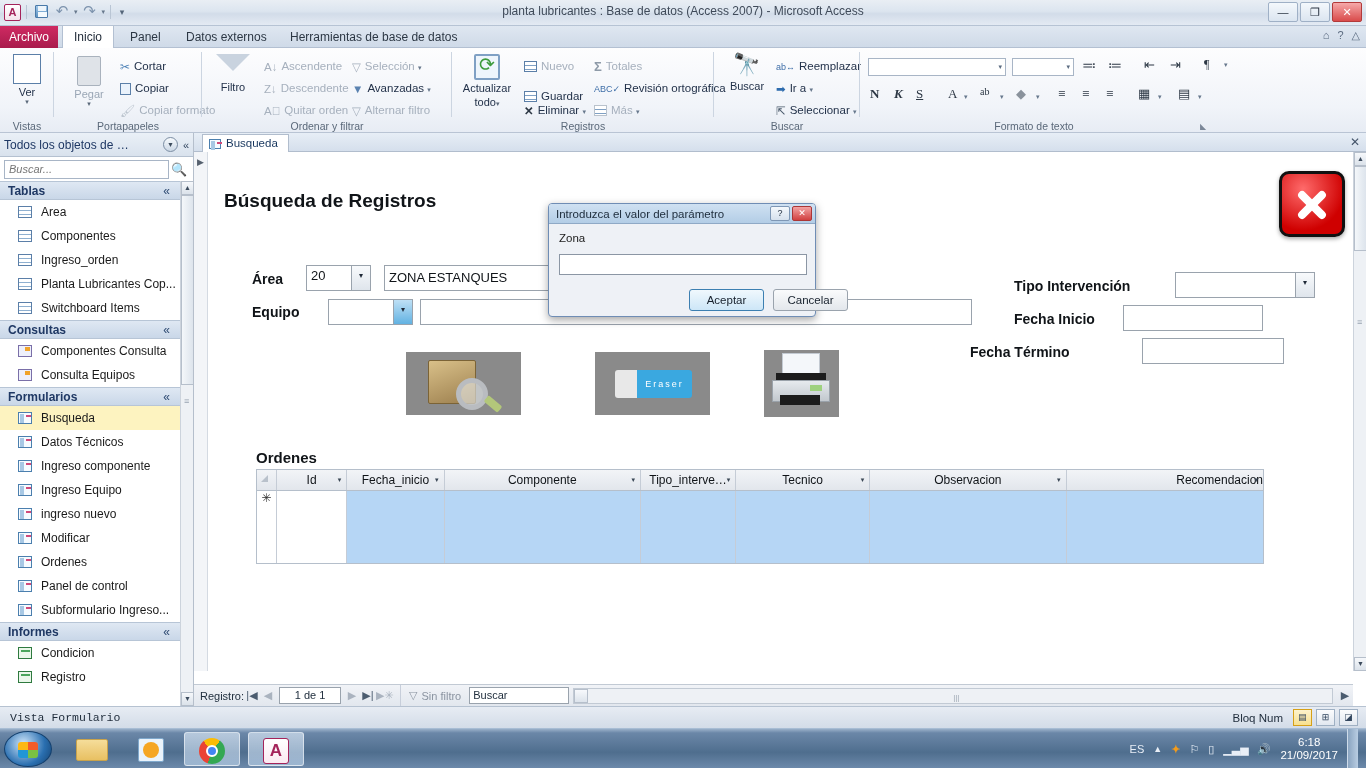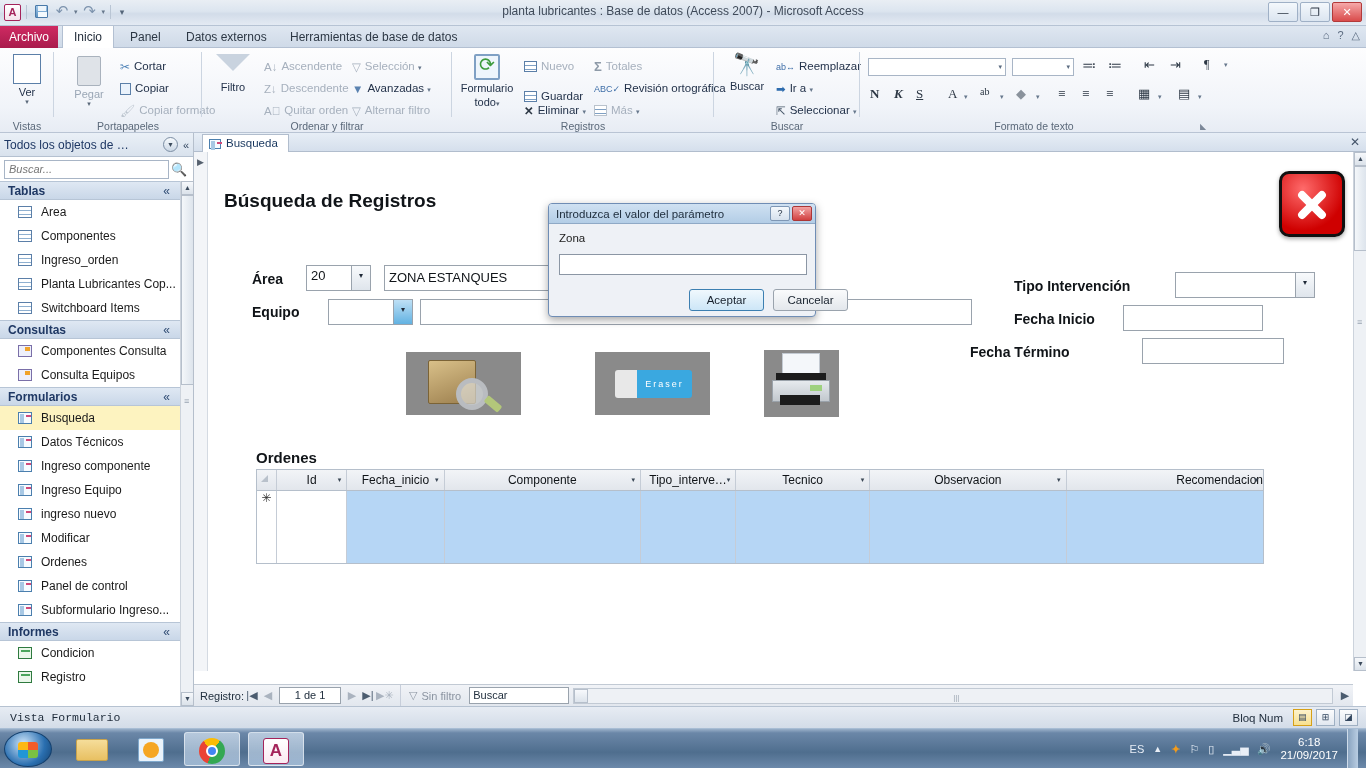--- a/index.html
+++ b/index.html
@@ -368,21 +368,21 @@
       <div class="sm-item dim" style="left:150px;top:54px;">
         <span class="ico" style="color:#a6b0bd;">▽</span><span>Alternar filtro</span>
       </div>
       <div class="gtitle">Ordenar y filtrar</div>
       <div class="gsep"></div>
     </div>
 
     <div class="rgroup" style="left:452px;width:262px;">
       <div class="big-btn" style="left:4px;width:62px;">
         <div class="ico-refresh"></div>
-        <div class="lbl">Formulario</div>
+        <div class="lbl">Actualizar</div>
         <div class="lbl" style="display:inline-block;">todo</div><span class="big-caret">▾</span>
       </div>
       <div class="sm-item dim" style="left:72px;top:10px;">
         <span class="ico ico-grid"></span><span>Nuevo</span>
       </div>
       <div class="sm-item" style="left:72px;top:40px;">
         <span class="ico ico-grid"></span><span>Guardar</span>
       </div>
       <div class="sm-item" style="left:72px;top:54px;">
         <span class="ico" style="color:#2c3744;font-weight:bold;">✕</span><span>Eliminar</span> <span class="tiny-caret">▾</span>

